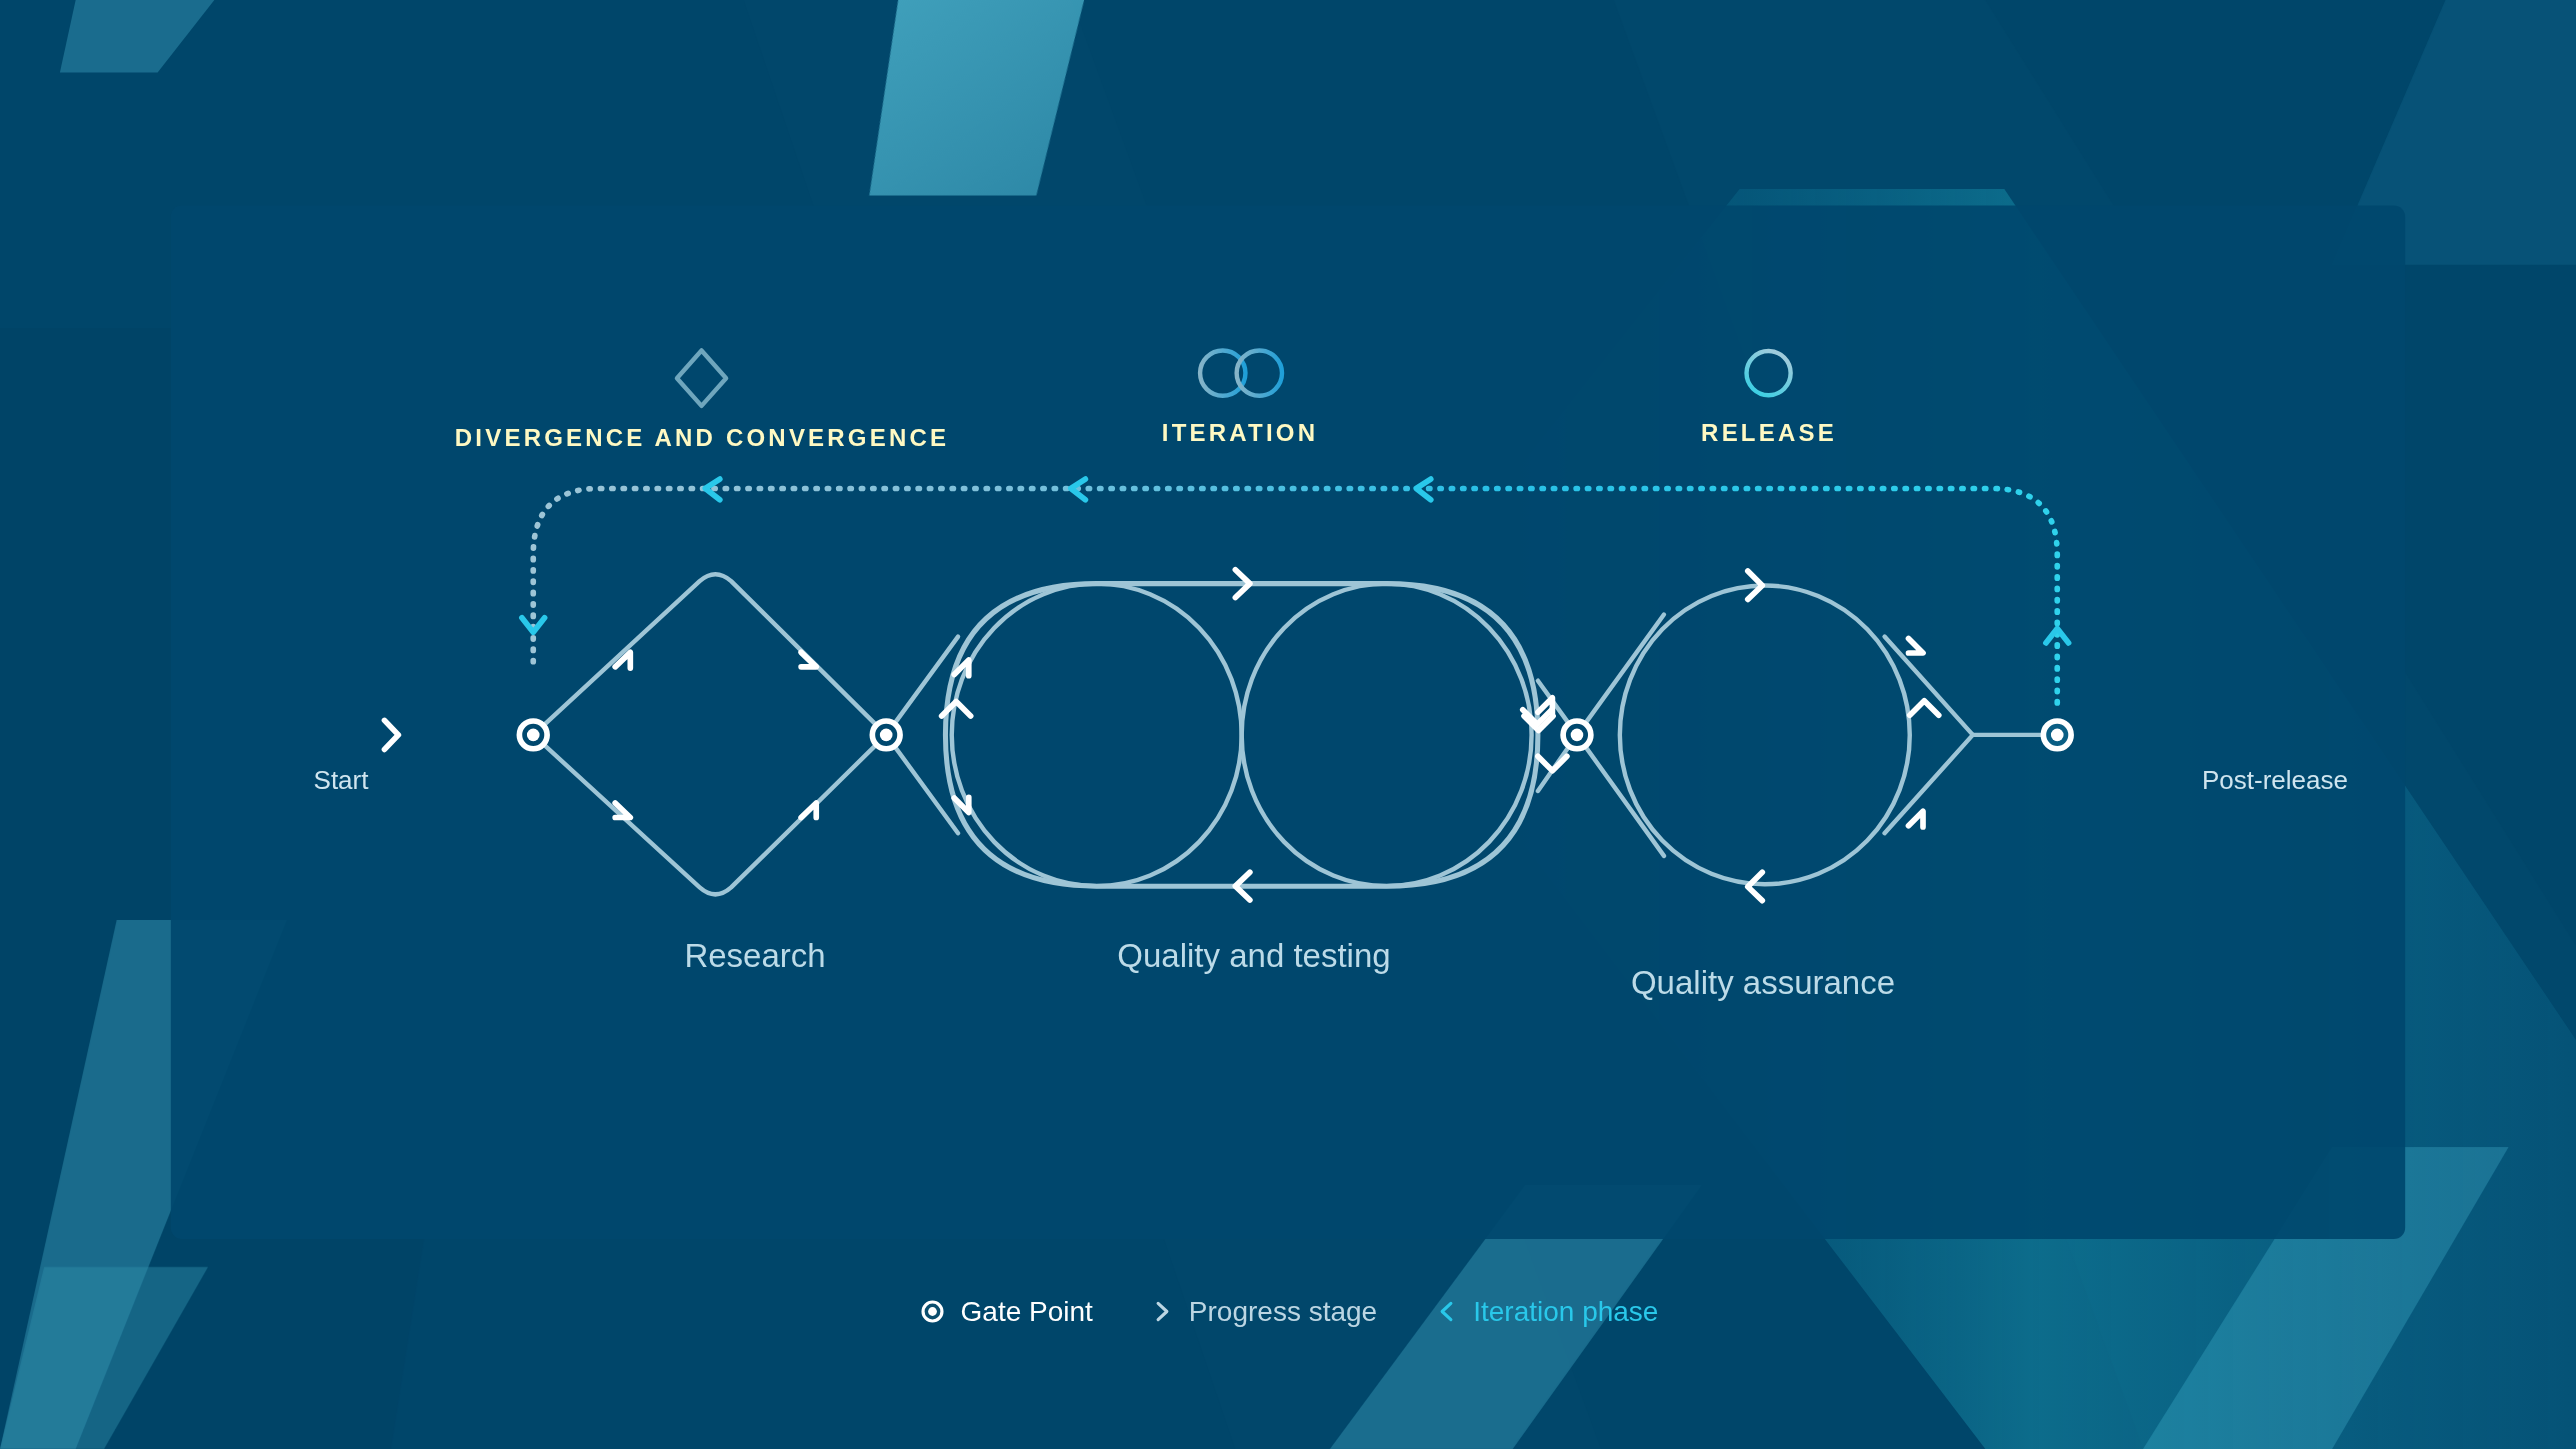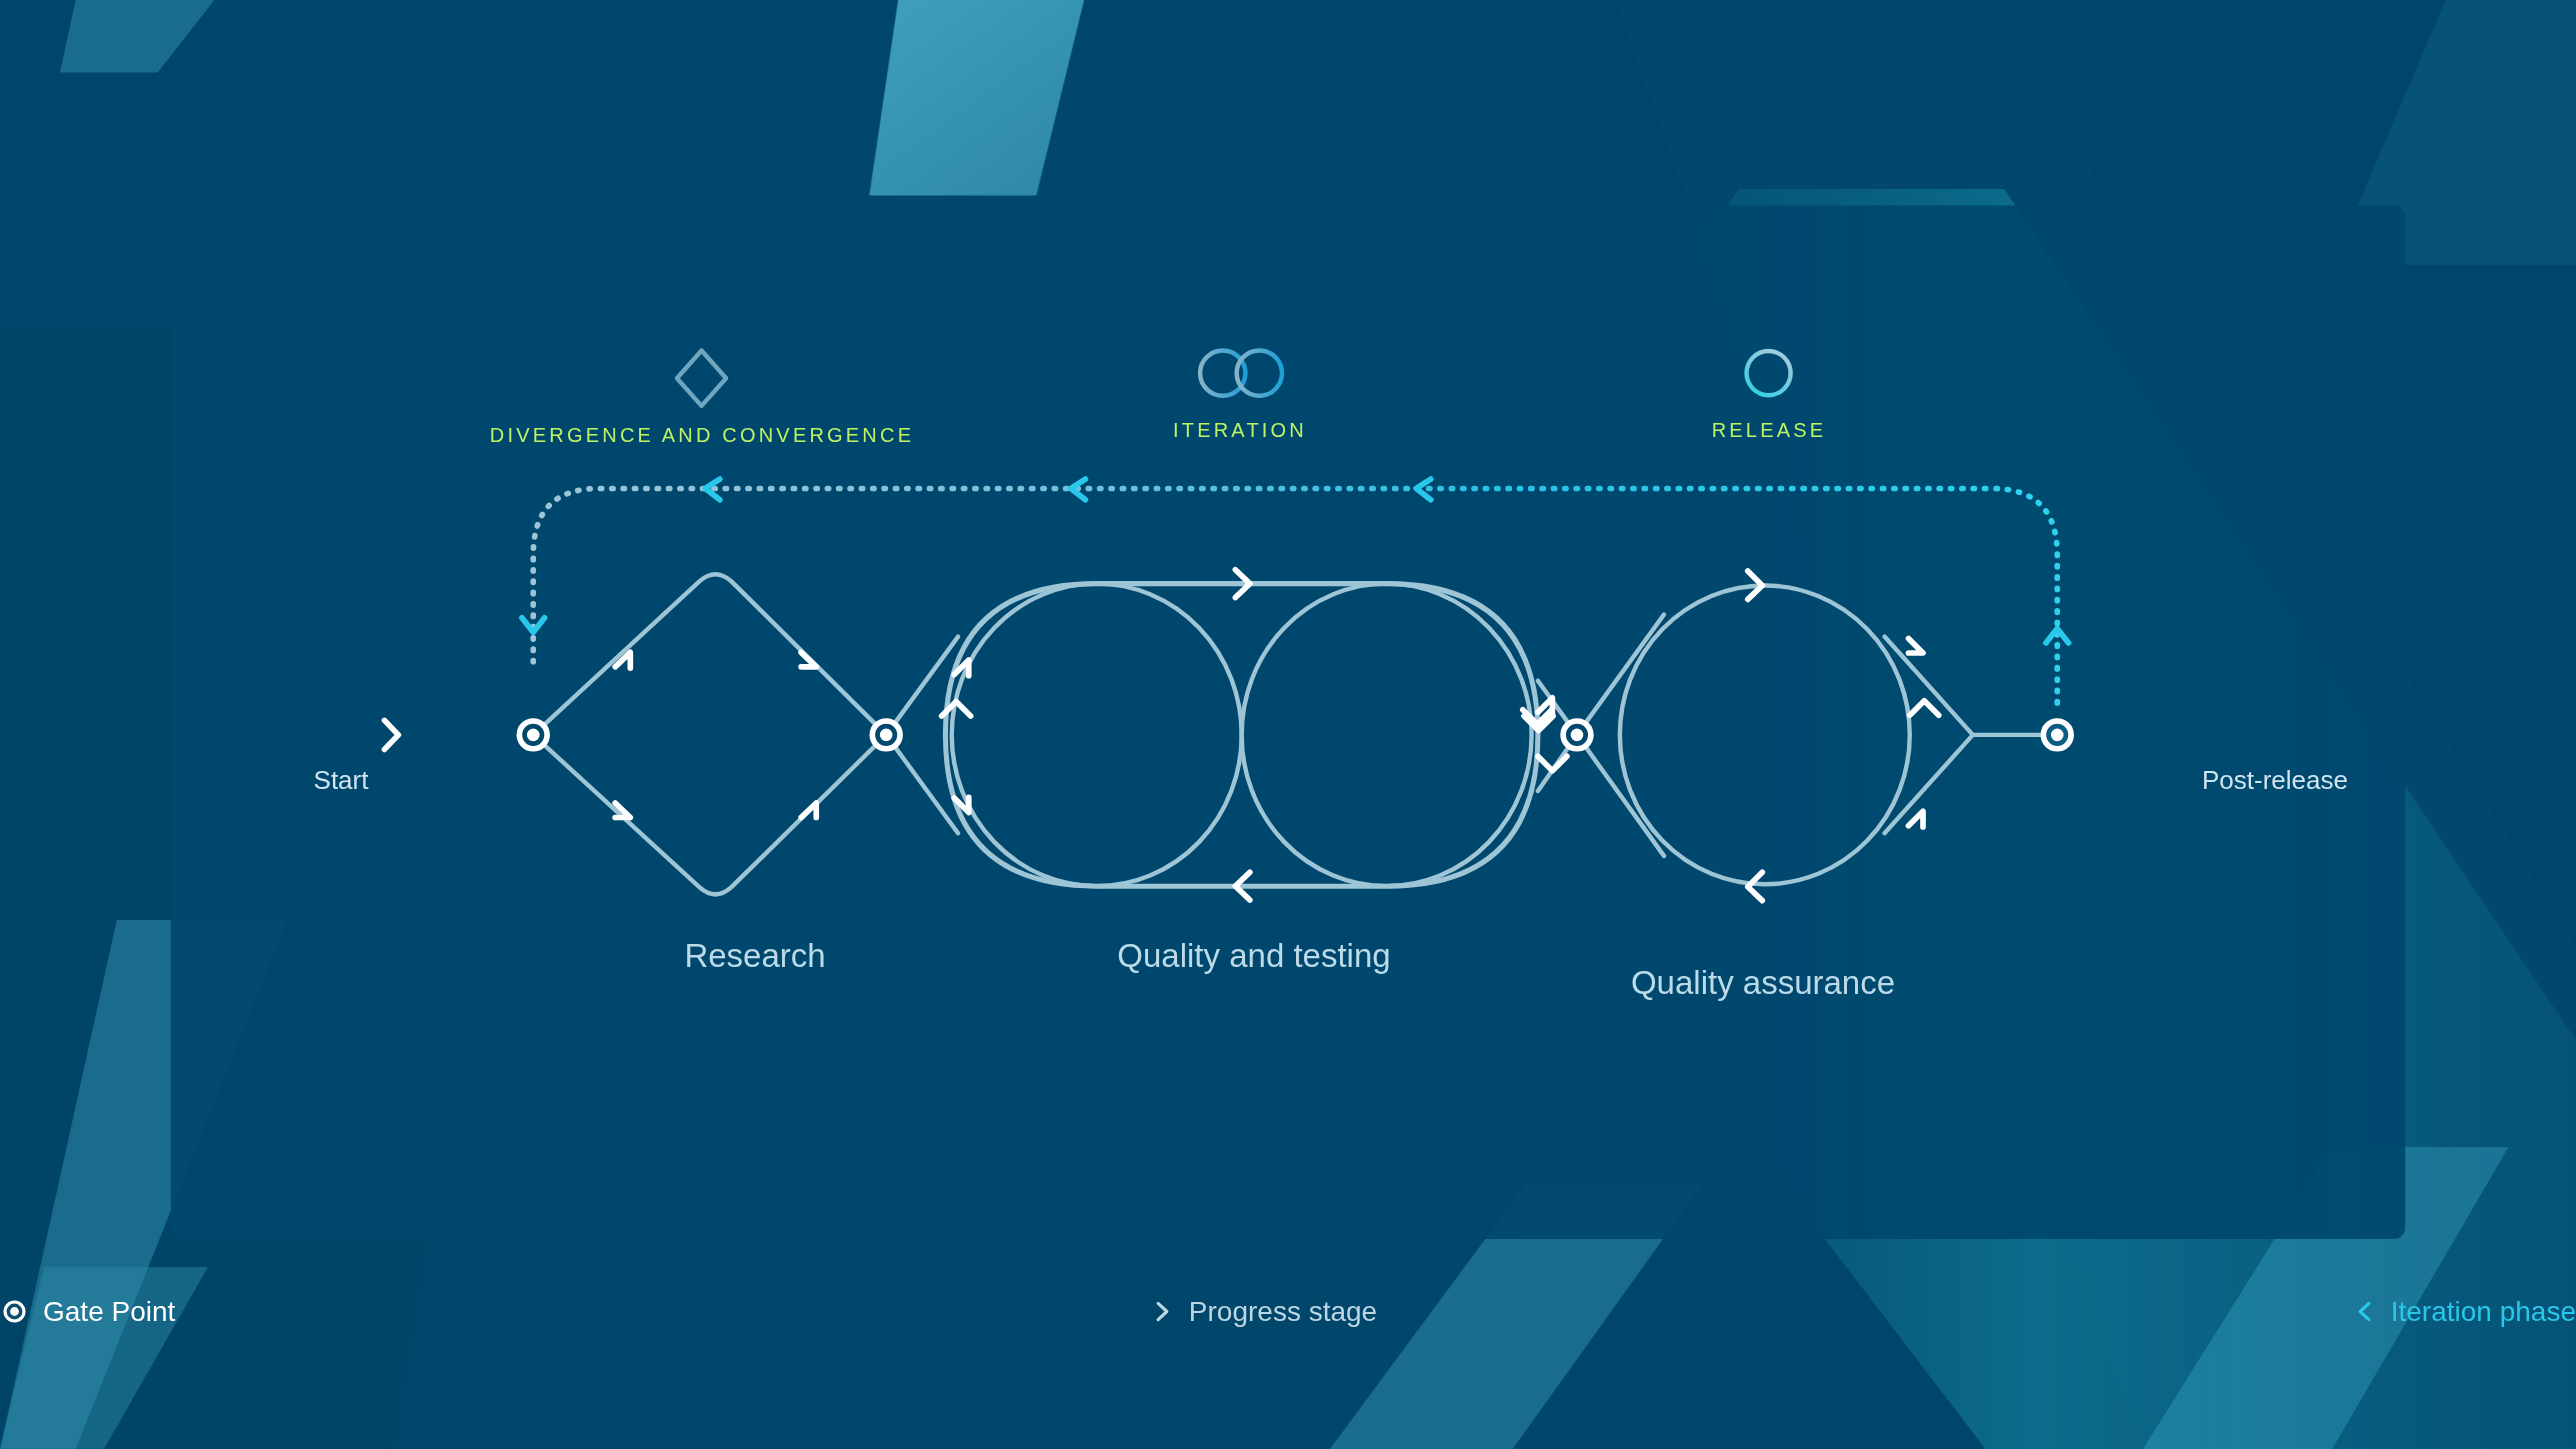--- a/index.html
+++ b/index.html
@@ -4,35 +4,35 @@
 <style>
   html,body{margin:0;padding:0;background:#00466a;}
   body{
     width:2576px;height:1449px;overflow:hidden;position:relative;
     font-family:"Liberation Sans",sans-serif;
     background:#00466a;
   }
   #stage{position:absolute;inset:0;width:2576px;height:1449px;}
   svg.layer{position:absolute;left:0;top:0;width:2576px;height:1449px;display:block;}
   .hdr-label{
-    position:absolute;color:#bef264;letter-spacing:3.2px;
-    font-size:20px;font-weight:400;white-space:nowrap;
+    position:absolute;color:#fef9c3;letter-spacing:3.2px;
+    font-size:24px;font-weight:700;white-space:nowrap;
     transform:translateX(-50%);
   }
   .stage-label{
     position:absolute;color:#bcdbe8;font-size:33px;white-space:nowrap;
     transform:translateX(-50%);font-weight:400;
   }
   .end-label{
     position:absolute;color:#cfe5ef;font-size:26px;white-space:nowrap;
     transform:translateX(-50%);font-weight:400;
   }
   .legend{
     position:absolute;left:0;right:0;top:1283px;height:57px;
-    display:flex;align-items:center;justify-content:space-between;gap:57px;
+    display:flex;align-items:center;justify-content:center;gap:57px;
   }
   .legend-item{display:flex;align-items:center;gap:14px;}
   .legend-text{font-size:28px;white-space:nowrap;}
   .lg-white{color:#ffffff;}
   .lg-soft{color:#bcd6e3;}
   .lg-cyan{color:#29c8ea;}
 </style>
 </head>
 <body>
 

